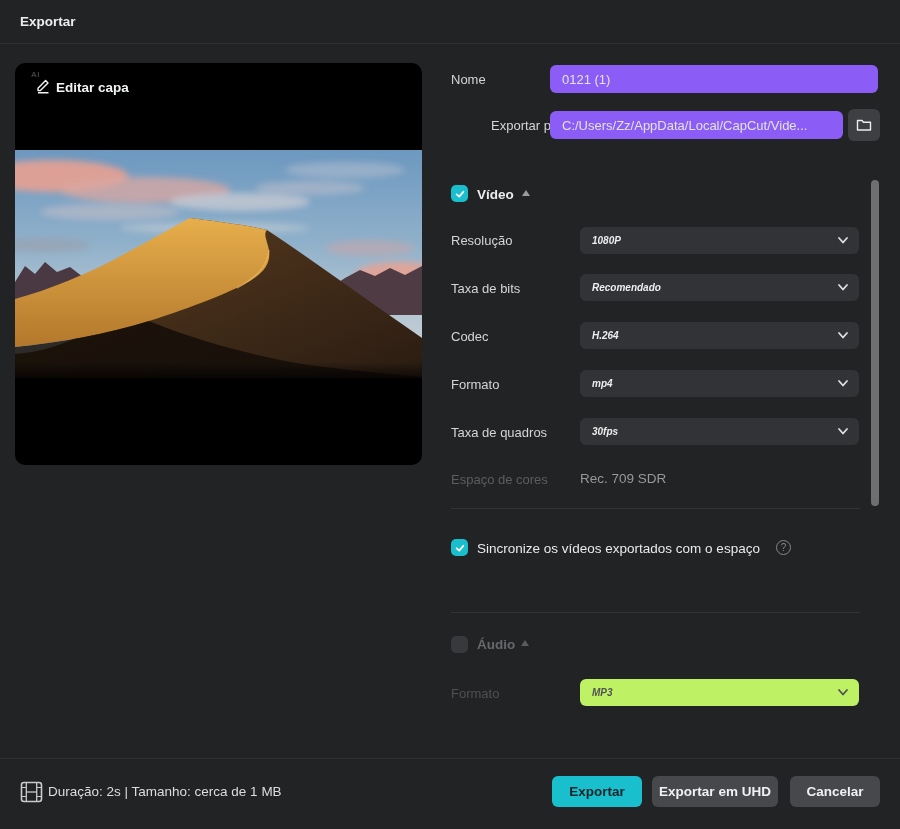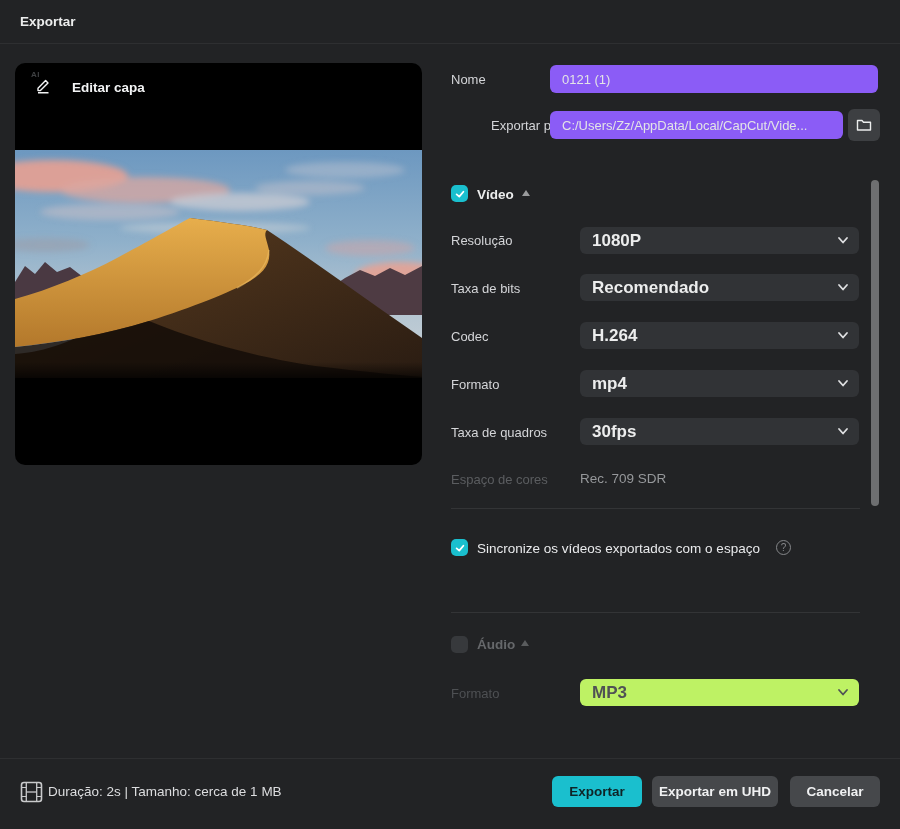--- a/index.html
+++ b/index.html
@@ -7,31 +7,31 @@
   body { font-family:"Liberation Sans", sans-serif; color:#e6e7e9; }
   .dialog { position:relative; width:900px; height:829px; background:#222325; overflow:hidden; }
 
   
   .hdr { position:absolute; left:0; top:0; width:900px; height:44px; border-bottom:1px solid #2e2f31; }
   .hdr-title { position:absolute; left:20px; top:14px; font-size:13.5px; font-weight:700; color:#eceded; }
 
   
   .card { position:absolute; left:15px; top:63px; width:407px; height:402px; background:#000; border-radius:10px; overflow:hidden; }
   .photo { position:absolute; left:0; top:87px; width:407px; height:228px; }
-  .cover-btn { position:absolute; left:20px; top:12px; height:24px; display:flex; align-items:center; gap:20px; cursor:pointer; }
+  .cover-btn { position:absolute; left:20px; top:12px; height:24px; display:flex; align-items:center; gap:4px; cursor:pointer; }
   .ai-badge { position:absolute; left:-4px; top:-7px; font-size:8px; font-weight:700; color:#3e4042; letter-spacing:.5px; }
   .cover-label { font-size:13.5px; font-weight:700; color:#f2f3f4; }
 
   
   .lbl { position:absolute; font-size:13px; color:#d4d5d8; }
   .input { position:absolute; height:28px; background:#8b5cf6; border:none; border-radius:6px; color:#e3e4e6; font-size:13px; padding:0 12px; font-family:"Liberation Sans", sans-serif; outline:none; }
   .icon-btn { position:absolute; width:32px; height:32px; background:#3d3f42; border:none; border-radius:6px; display:flex; align-items:center; justify-content:center; cursor:pointer; }
 
   .select { position:absolute; left:580px; width:279px; height:27px; background:#313336; border-radius:6px; display:flex; align-items:center; padding:0 12px; cursor:pointer; }
-  .select .val { font-size:17px; font-weight:700; color:#eceded; }
+  .select .val { font-size:10px; font-weight:700; color:#eceded;font-style:italic; }
   .select .chev { position:absolute; right:10px; top:7px; }
   .select.disabled { background:#bef264; }
   .select.disabled .val { color:#505255; }
   .select.disabled svg polyline { stroke:#505255; }
 
   .checkbox { position:absolute; width:17px; height:17px; border-radius:5px; background:#1abfce; display:flex; align-items:center; justify-content:center; cursor:pointer; }
   .checkbox.off { background:#37393c; }
   .sec-title { position:absolute; font-size:13.5px; font-weight:700; color:#eceded; }
   .sec-title.dim { color:#66686b; }
   .tri-up { position:absolute; width:0; height:0; border-left:4.5px solid transparent; border-right:4.5px solid transparent; border-bottom:6px solid #9a9b9d; }

